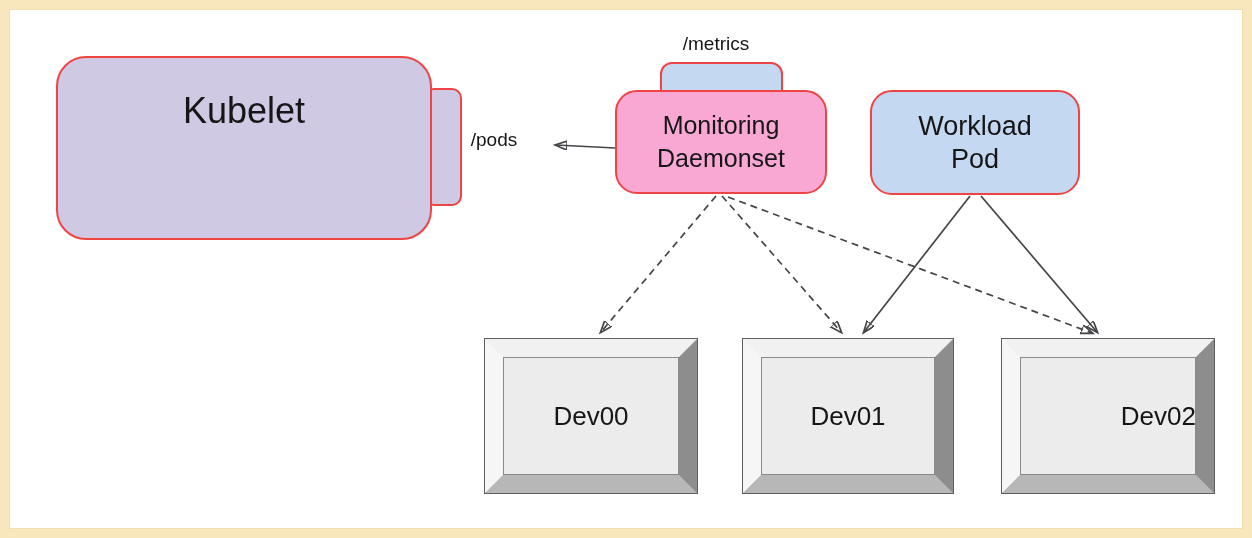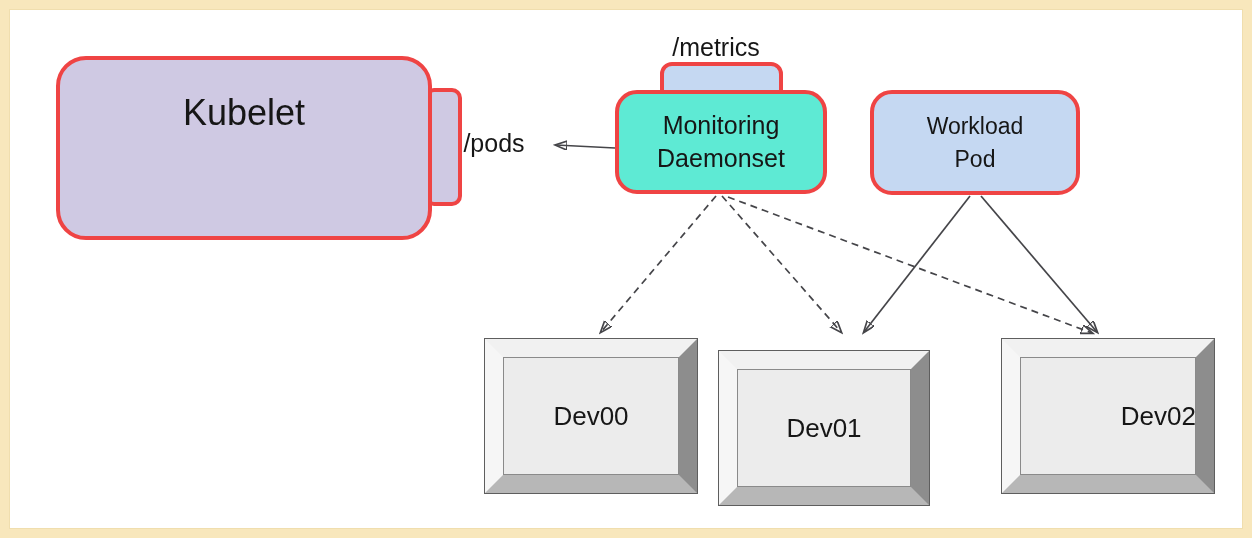--- a/index.html
+++ b/index.html
@@ -8,63 +8,63 @@
     font-family:"Liberation Sans","DejaVu Sans",sans-serif;color:#161616;
   }
   .frame{
     position:absolute;inset:0;background:#ffffff;
     border:9px solid #f8e7bc;box-sizing:border-box;
     box-shadow:inset 0 0 0 1px #f0deae;
   }
   
   .node{
     position:absolute;box-sizing:border-box;
-    border:4px solid #ef4444;
+    border:2px solid #ef4444;
     display:flex;align-items:center;justify-content:center;
     text-align:center;white-space:pre-line;
   }
   .kubelet-main{
     left:56px;top:56px;width:376px;height:184px;border-radius:30px;
     background:#cfc9e3;align-items:flex-start;z-index:3;
     font-size:36px;padding-top:32px;
   }
   .kubelet-tab{
     left:424px;top:88px;width:38px;height:118px;border-radius:10px;
     background:#cfc9e3;z-index:2;
   }
   .ds-tab{
     left:660px;top:62px;width:123px;height:48px;border-radius:12px;
     background:#c5d8f2;z-index:2;
   }
   .ds-main{
     left:615px;top:90px;width:212px;height:104px;border-radius:22px;
-    background:#5eead4;z-index:3;font-size:25px;line-height:33px;
+    background:#f9a8d4;z-index:3;font-size:25px;line-height:33px;
   }
   .wp-main{
     left:870px;top:90px;width:210px;height:105px;border-radius:22px;
-    background:#c5d8f2;z-index:3;font-size:23px;line-height:33px;
+    background:#c5d8f2;z-index:3;font-size:27px;line-height:33px;
   }
   .endpoint-label{
-    position:absolute;font-size:25px;z-index:4;text-align:center;
+    position:absolute;font-size:19px;z-index:4;text-align:center;
   }
   .metrics-label{left:641px;top:33px;width:150px;}
   .pods-label{left:448px;top:129px;width:92px;}
   
   .dev{
     position:absolute;top:339px;width:212px;height:154px;box-sizing:border-box;
     border:18px solid;
     border-color:#f1f1f1 #8d8d8d #b7b7b7 #f6f6f6;
     outline:1.5px solid #5e5e5e;
     background:#ececec;
     box-shadow:inset 0 0 0 1px #8a8a8a;
     display:flex;align-items:center;justify-content:center;
     font-size:26px;z-index:3;
   }
   .dev-0{left:485px;}
-  .dev-1{left:719px;width:210px;margin-top:12px;}
+  .dev-1{left:743px;width:210px;}
   .dev-2{left:1002px;justify-content:flex-end;}
   
   svg.wires{position:absolute;inset:0;z-index:5;pointer-events:none;}
   svg.wires path,svg.wires line{stroke:#454549;stroke-width:1.7;fill:none;}
   .dashed{stroke-dasharray:7 5;}
 </style>
 </head>
 <body>
 
 <div class="frame"></div>

